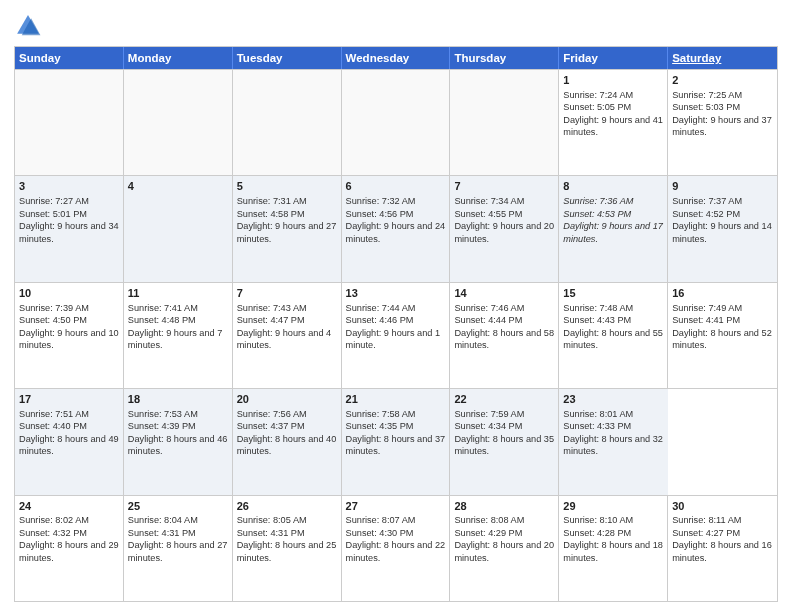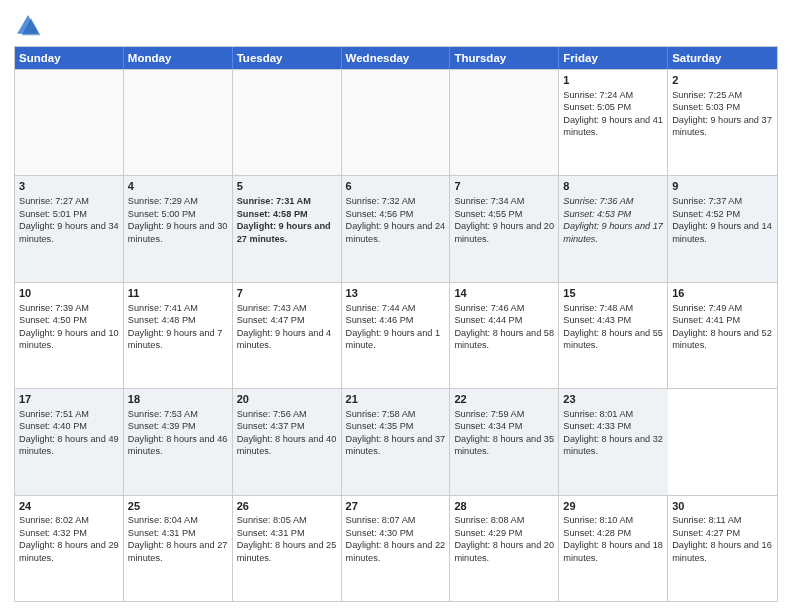--- a/index.html
+++ b/index.html
@@ -65,21 +65,21 @@
       background: #3366cc;
     }
     .cal-header-cell {
       color: #fff;
       font-size: 11.5px;
       font-weight: bold;
       padding: 5px 4px;
       text-align: left;
       border-right: 1px solid #5588ee;
     }
-    .cal-header-cell:last-child { border-right: none; }
+    .cal-header-cell:last-child { border-right: none; text-decoration: underline; }
     .cal-body {
       display: flex;
       flex-direction: column;
       flex: 1;
     }
     .cal-row {
       display: grid;
       grid-template-columns: repeat(7, 1fr);
       flex: 1;
       border-top: 1px solid #ccc;
@@ -147,24 +147,22 @@
 Sunset: 5:05 PM
 Daylight: 9 hours and 41 minutes.</span></div>
           <div class="cal-cell"><span class="day-num">2</span><span style="white-space: pre-line;">Sunrise: 7:25 AM
 Sunset: 5:03 PM
 Daylight: 9 hours and 37 minutes.</span></div>
         </div>
         <div class="cal-row">
           <div class="cal-cell"><span class="day-num">3</span><span style="white-space: pre-line;">Sunrise: 7:27 AM
 Sunset: 5:01 PM
 Daylight: 9 hours and 34 minutes.</span></div>
-          <div class="cal-cell"><span class="day-num">4</span><span style="white-space: pre-line;">Sunrise: 7:29 AM
-Sunset: 5:00 PM
-Daylight: 9 hours and 30 minutes.</span></div>
-          <div class="cal-cell"><span class="day-num">5</span><span style="white-space: pre-line; font-weight: bold;">Sunrise: 7:31 AM
+          <div class="cal-cell"><span class="day-num">4</span></div>
+          <div class="cal-cell"><span class="day-num">5</span><span style="white-space: pre-line;">Sunrise: 7:31 AM
 Sunset: 4:58 PM
 Daylight: 9 hours and 27 minutes.</span></div>
           <div class="cal-cell"><span class="day-num">6</span><span style="white-space: pre-line;">Sunrise: 7:32 AM
 Sunset: 4:56 PM
 Daylight: 9 hours and 24 minutes.</span></div>
           <div class="cal-cell"><span class="day-num">7</span><span style="white-space: pre-line;">Sunrise: 7:34 AM
 Sunset: 4:55 PM
 Daylight: 9 hours and 20 minutes.</span></div>
           <div class="cal-cell"><span class="day-num">8</span><span style="white-space: pre-line; font-style: italic;">Sunrise: 7:36 AM
 Sunset: 4:53 PM

